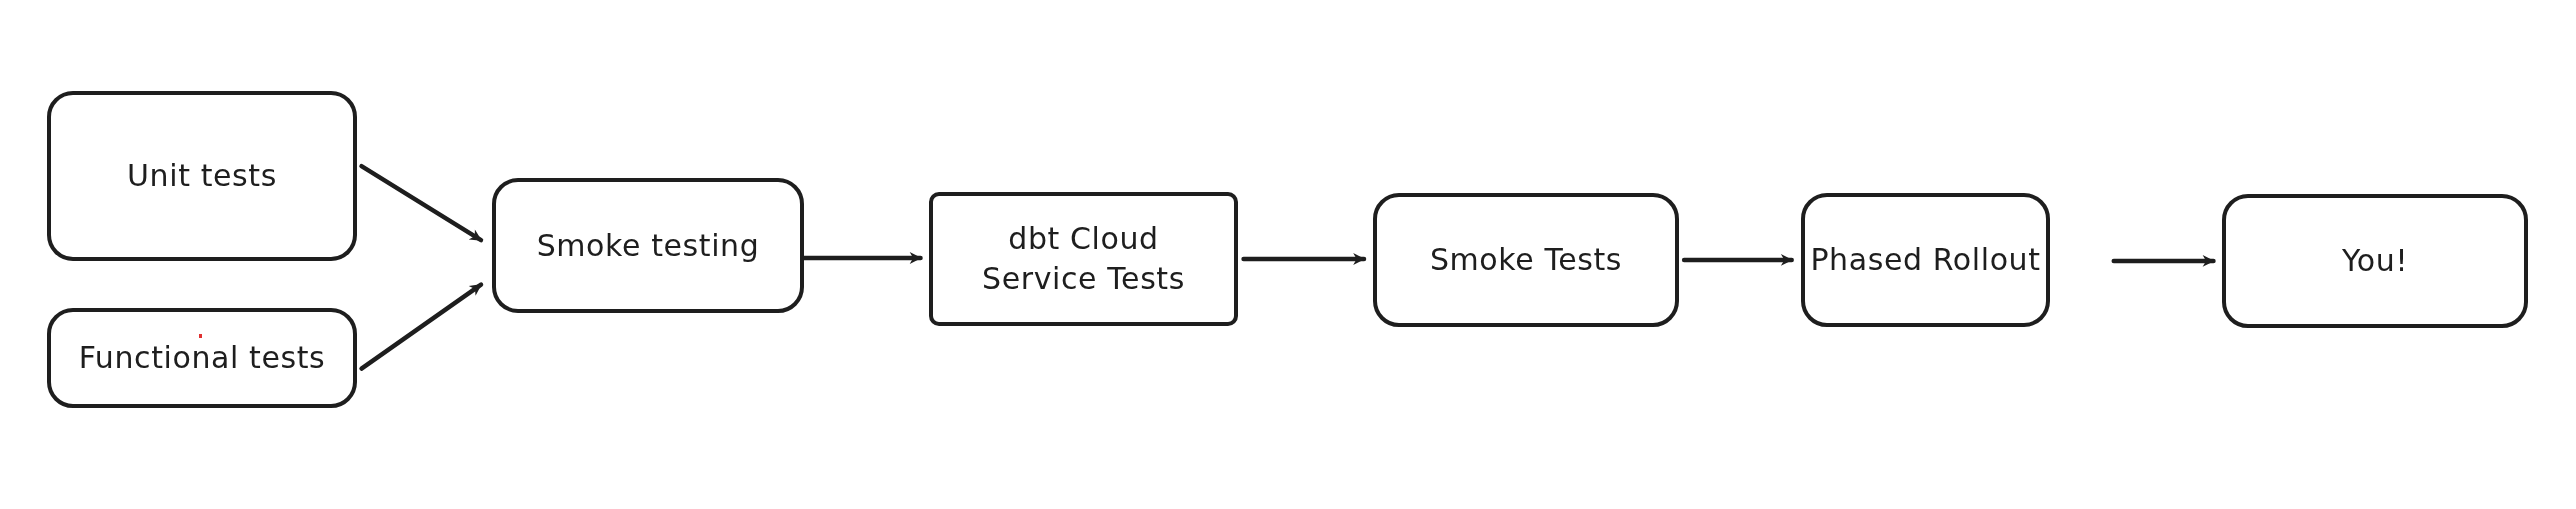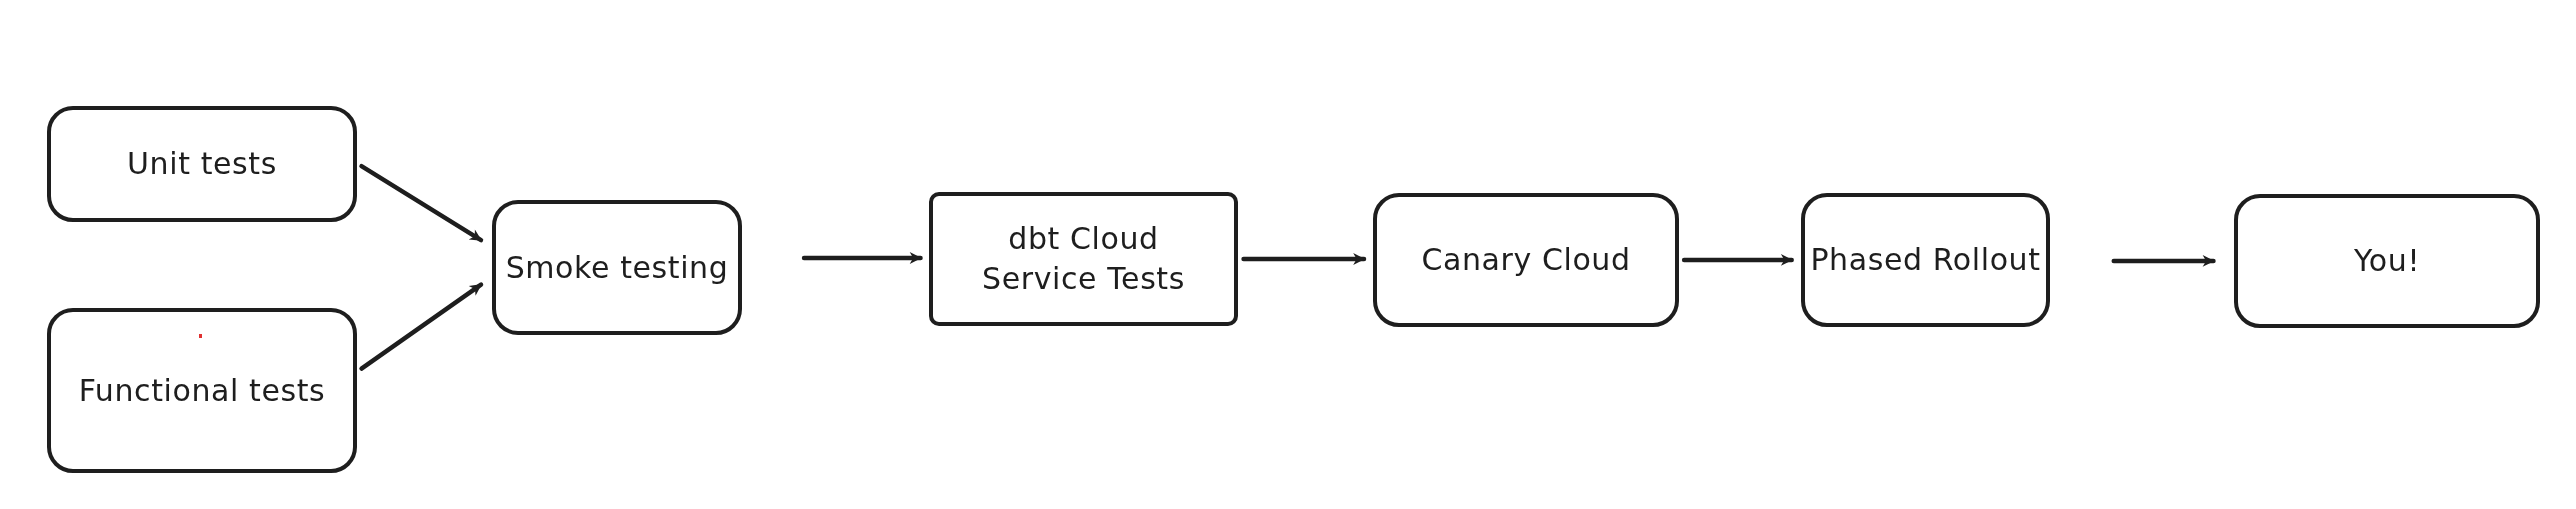--- a/index.html
+++ b/index.html
@@ -80,44 +80,44 @@
 
     <g>
       <line x1="1705" y1="263" x2="1814" y2="263" stroke="#1e1e1e" stroke-width="4.5" stroke-linecap="round" marker-end="url(#arrowhead)"></line>
     </g>
 
     <g>
       <line x1="2140" y1="264" x2="2241" y2="264" stroke="#1e1e1e" stroke-width="4.5" stroke-linecap="round" marker-end="url(#arrowhead)"></line>
     </g>
   </svg>
 
-  <div class="node" style="left:47px; top:106px; width:310px; height:116px;justify-content:center;">
+  <div class="node" style="left:47px; top:91px; width:310px; height:170px;justify-content:center;">
     <span class="node-label">Unit tests</span>
   </div>
 
-  <div class="node" style="left:47px; top:308px; width:310px; height:165px;">
+  <div class="node" style="left:47px; top:308px; width:310px; height:100px;">
     <span class="speck" style="left:148px; top:22px;"></span>
     <span class="node-label">Functional tests</span>
   </div>
 
-  <div class="node" style="left:492px; top:200px; width:250px; height:135px;">
+  <div class="node" style="left:492px; top:178px; width:312px; height:135px;">
     <span class="node-label">Smoke testing</span>
   </div>
 
   <div class="node" style="left:929px; top:192px; width:309px; height:134px;border-radius:10px;">
     <span class="node-label">dbt Cloud
 Service Tests</span>
   </div>
 
   <div class="node" style="left:1373px; top:193px; width:306px; height:134px;">
-    <span class="node-label">Canary Cloud</span>
+    <span class="node-label">Smoke Tests</span>
   </div>
 
   <div class="node" style="left:1801px; top:193px; width:249px; height:134px;">
     <span class="node-label">Phased Rollout</span>
   </div>
 
-  <div class="node" style="left:2222px; top:194px; width:306px; height:134px;margin-left:12px;">
+  <div class="node" style="left:2222px; top:194px; width:306px; height:134px;">
     <span class="node-label">You!</span>
   </div>
 
 </div>
 
 
 </body></html>

